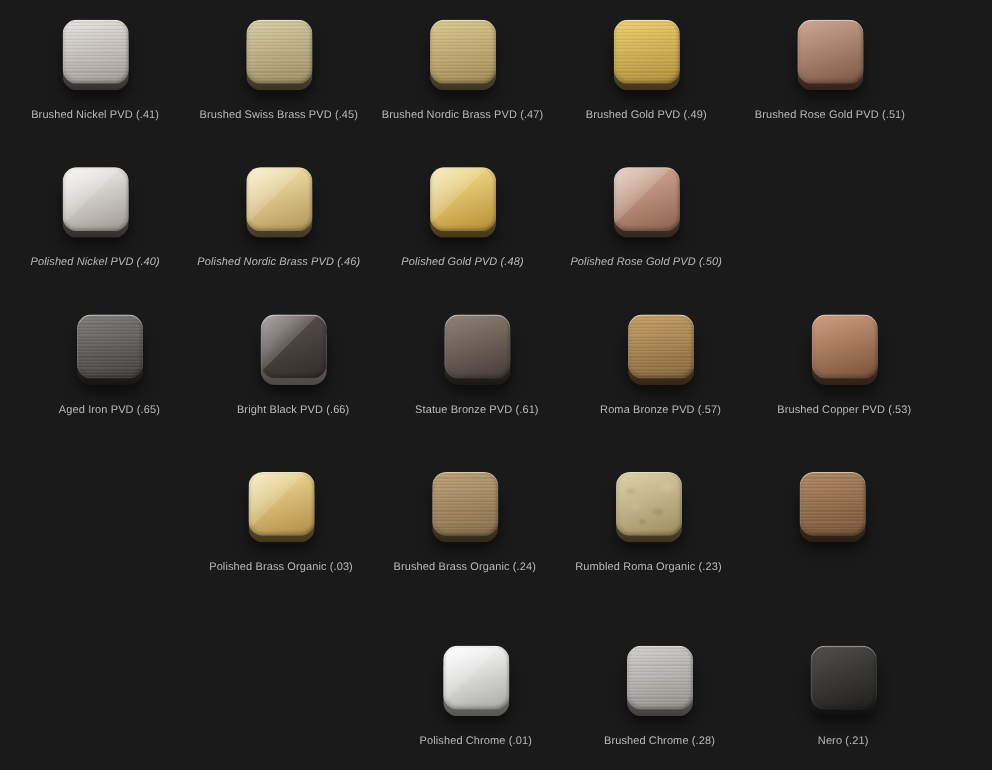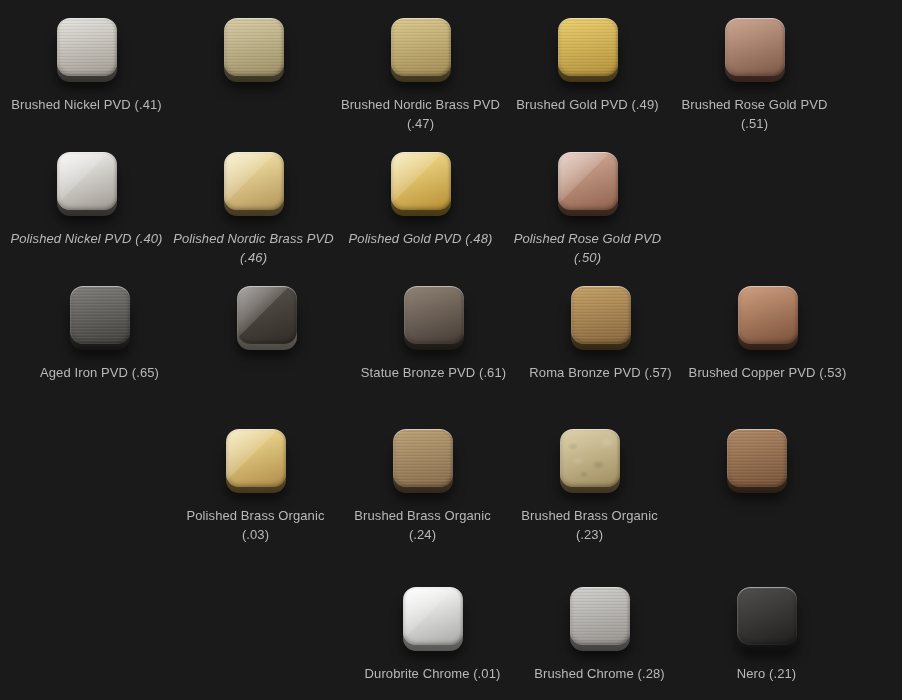--- a/index.html
+++ b/index.html
@@ -73,21 +73,21 @@
       radial-gradient(6px 5px at 40% 78%, rgba(0,0,0,0.12), rgba(0,0,0,0) 70%),
       radial-gradient(12px 9px at 78% 24%, rgba(255,255,255,0.16), rgba(255,255,255,0) 70%),
       radial-gradient(9px 7px at 30% 55%, rgba(255,255,255,0.12), rgba(255,255,255,0) 70%),
       linear-gradient(150deg, rgba(255,255,255,0.14) 0%, rgba(0,0,0,0.08) 100%),
       linear-gradient(168deg, var(--c1) 0%, var(--c2) 100%);
   }
   .finish-label{
     margin-top:11px;
     width:167px;
     text-align:center;
-    font-size:13px;
+    font-size:10px;
     line-height:19px;
     color:#b9b9b9;
     letter-spacing:0.1px;
   }
 </style>
 </head>
 <body>
 
 <div id="finish-grid">
     <div class="finish-row row-1">
@@ -96,20 +96,21 @@
           <div class="lip"></div>
           <div class="face"></div>
         </div>
         <div class="finish-label">Brushed Nickel PVD (.41)</div>
       </div>
       <div class="finish-cell">
         <div class="swatch brushed" style="--c1: #d8cda5; --c2: #9d8f66; --lip: #5f553c;">
           <div class="lip"></div>
           <div class="face"></div>
         </div>
+        <div class="finish-label">Brushed Swiss Brass PVD (.45)</div>
       </div>
       <div class="finish-cell">
         <div class="swatch brushed" style="--c1: #dcc98f; --c2: #a28b54; --lip: #665632;">
           <div class="lip"></div>
           <div class="face"></div>
         </div>
         <div class="finish-label">Brushed Nordic Brass PVD (.47)</div>
       </div>
       <div class="finish-cell">
         <div class="swatch brushed" style="--c1: #ecd06e; --c2: #b2903a; --lip: #6f5926;">
@@ -162,20 +163,21 @@
           <div class="lip"></div>
           <div class="face"></div>
         </div>
         <div class="finish-label">Aged Iron PVD (.65)</div>
       </div>
       <div class="finish-cell">
         <div class="swatch polished" style="--c1: #554e47; --c2: #332e29; --lip: #7d766c;">
           <div class="lip"></div>
           <div class="face"></div>
         </div>
+        <div class="finish-label">Bright Black PVD (.66)</div>
       </div>
       <div class="finish-cell">
         <div class="swatch matte" style="--c1: #847567; --c2: #4d423a; --lip: #2d2620;">
           <div class="lip"></div>
           <div class="face"></div>
         </div>
         <div class="finish-label">Statue Bronze PVD (.61)</div>
       </div>
       <div class="finish-cell">
         <div class="swatch brushed" style="--c1: #c6a166; --c2: #86663c; --lip: #54401e;">
@@ -205,36 +207,36 @@
           <div class="lip"></div>
           <div class="face"></div>
         </div>
         <div class="finish-label">Brushed Brass Organic (.24)</div>
       </div>
       <div class="finish-cell">
         <div class="swatch textured" style="--c1: #d9cb9e; --c2: #ac9866; --lip: #665433;">
           <div class="lip"></div>
           <div class="face"></div>
         </div>
-        <div class="finish-label">Brushed Brass Organic (.23)</div>
+        <div class="finish-label">Rumbled Roma Organic (.23)</div>
       </div>
       <div class="finish-cell">
         <div class="swatch brushed" style="--c1: #b08864; --c2: #775338; --lip: #452f1e;">
           <div class="lip"></div>
           <div class="face"></div>
         </div>
       </div>
     </div>
     <div class="finish-row row-5">
       <div class="finish-cell">
         <div class="swatch polished" style="--c1: #fcfcfc; --c2: #b3b3b1; --lip: #8f8f8d;">
           <div class="lip"></div>
           <div class="face"></div>
         </div>
-        <div class="finish-label">Durobrite Chrome (.01)</div>
+        <div class="finish-label">Polished Chrome (.01)</div>
       </div>
       <div class="finish-cell">
         <div class="swatch brushed" style="--c1: #d2d1cf; --c2: #96928d; --lip: #6e6a66;">
           <div class="lip"></div>
           <div class="face"></div>
         </div>
         <div class="finish-label">Brushed Chrome (.28)</div>
       </div>
       <div class="finish-cell">
         <div class="swatch matte" style="--c1: #3d3c3b; --c2: #232221; --lip: #161616;">

